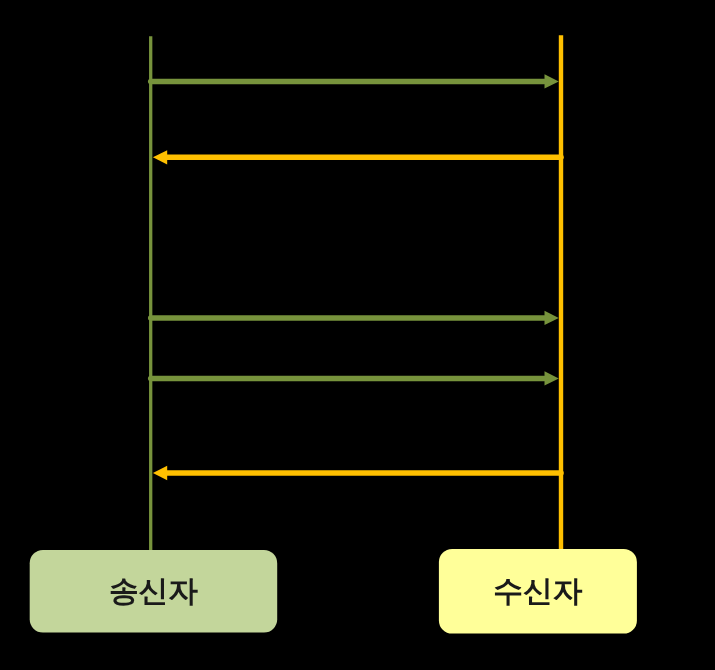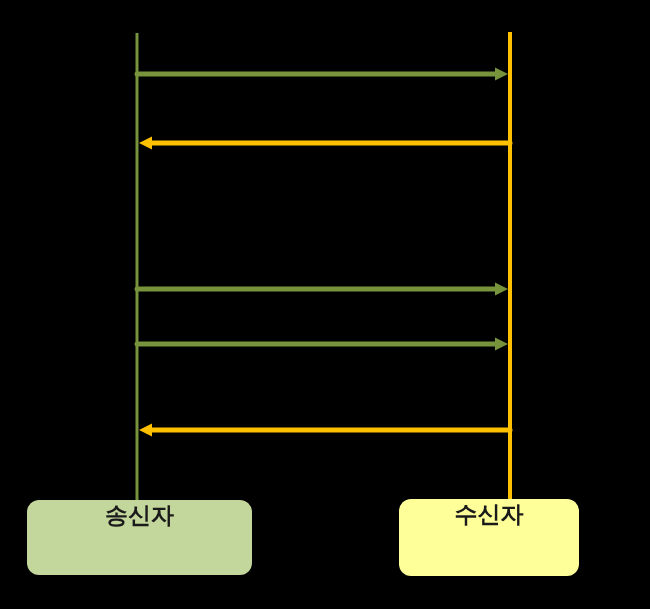--- a/index.html
+++ b/index.html
@@ -19,24 +19,25 @@
     left: 0;
     top: 0;
   }
   .endpoint-box {
     position: absolute;
     box-sizing: border-box;
     border-radius: 12px;
     display: flex;
     flex-direction: column;
     align-items: center;
+    justify-content: center;
     text-align: center;
     color: #1a1a1a;
     font-weight: bold;
-    font-size: 23px;
+    font-size: 27px;
     line-height: 1.32;
   }
   .sender-box   { left: 27px;  top: 500px; width: 225px; height: 75px; }
   .receiver-box { left: 399px; top: 499px; width: 180px; height: 77px; }
 </style>
 </head>
 <body>
 
 <div class="stage" style="background: rgb(0, 0, 0);">
 

